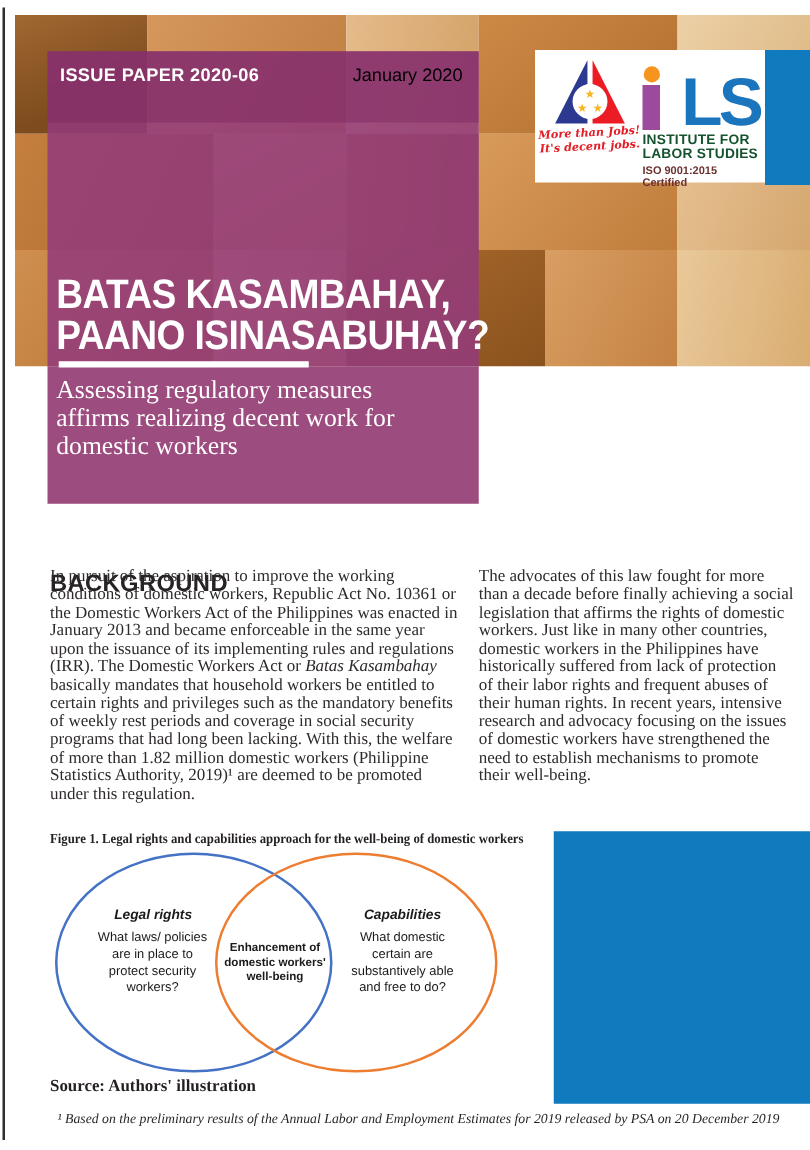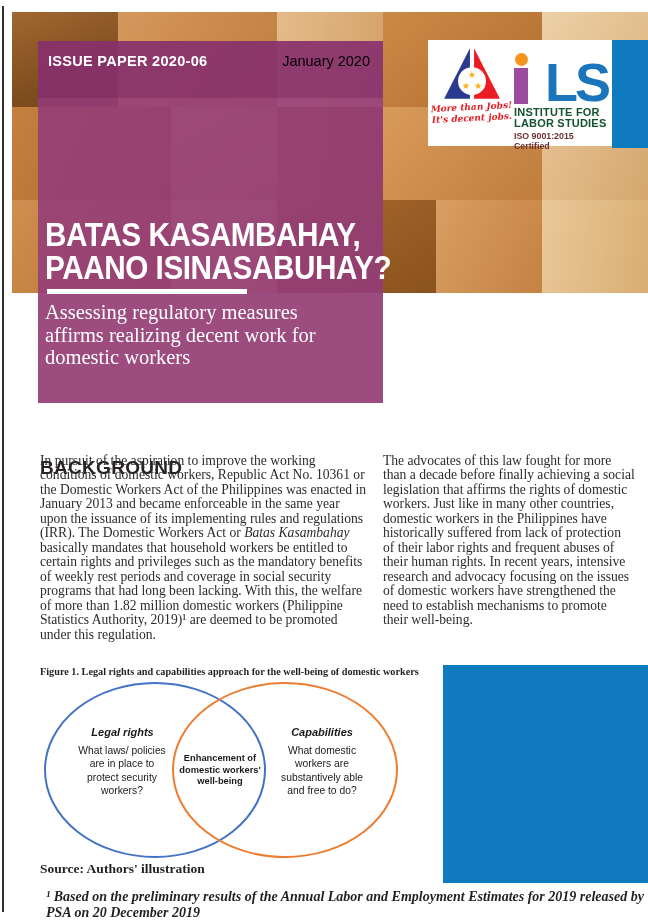--- a/index.html
+++ b/index.html
@@ -75,21 +75,21 @@
   .v-title{font-size:11px;font-weight:700;font-style:italic;}
   .v-text{font-size:10.3px;line-height:1.3;}
   .v-center{font-size:9.3px;font-weight:700;line-height:1.25;}
   .v-left-title{left:70px;top:726px;width:105px;}
   .v-left-text{left:74px;top:744px;width:96px;}
   .v-center-text{left:178px;top:753px;width:84px;}
   .v-right-title{left:270px;top:726px;width:104px;}
   .v-right-text{left:272px;top:744px;width:100px;}
   .source{left:40px;top:861px;font-family:"Liberation Serif",serif;font-weight:700;font-size:13.5px;color:#241f20;}
   .footnote{left:46px;top:889px;font-family:"Liberation Serif",serif;font-style:italic;
-            font-size:14px;color:#241f20;font-weight:bold;}
+            font-size:11px;color:#241f20;}
   .blue-block{left:443px;top:665px;width:205px;height:218px;background:#107abf;}
 </style>
 </head>
 <body>
 
 <div id="page">
 
   <div class="abs edge-line"></div>
 
   <div class="abs collage">
@@ -165,20 +165,20 @@
   <div class="abs fig-caption">Figure 1. Legal rights and capabilities approach for the well-being of domestic workers</div>
 
   <svg class="abs venn-svg" width="380" height="180">
     <ellipse cx="120" cy="90" rx="110" ry="87" fill="none" stroke-width="2" stroke="#4472c4"></ellipse>
     <ellipse cx="250" cy="90" rx="112" ry="87" fill="none" stroke-width="2" stroke="#ed7d31"></ellipse>
   </svg>
   <div class="v-label v-title v-left-title">Legal rights</div>
   <div class="v-label v-text v-left-text">What laws/ policies are in place to protect security workers?</div>
   <div class="v-label v-center v-center-text">Enhancement of domestic workers' well-being</div>
   <div class="v-label v-title v-right-title">Capabilities</div>
-  <div class="v-label v-text v-right-text">What domestic workers are substantively able and free to do?</div>
+  <div class="v-label v-text v-right-text">What domestic certain are substantively able and free to do?</div>
 
   <div class="abs source">Source: Authors' illustration</div>
   <div class="abs footnote">¹ Based on the preliminary results of the Annual Labor and Employment Estimates for 2019 released by PSA on 20 December 2019</div>
 
   <div class="abs blue-block"></div>
 
 </div>
 
 </body></html>

